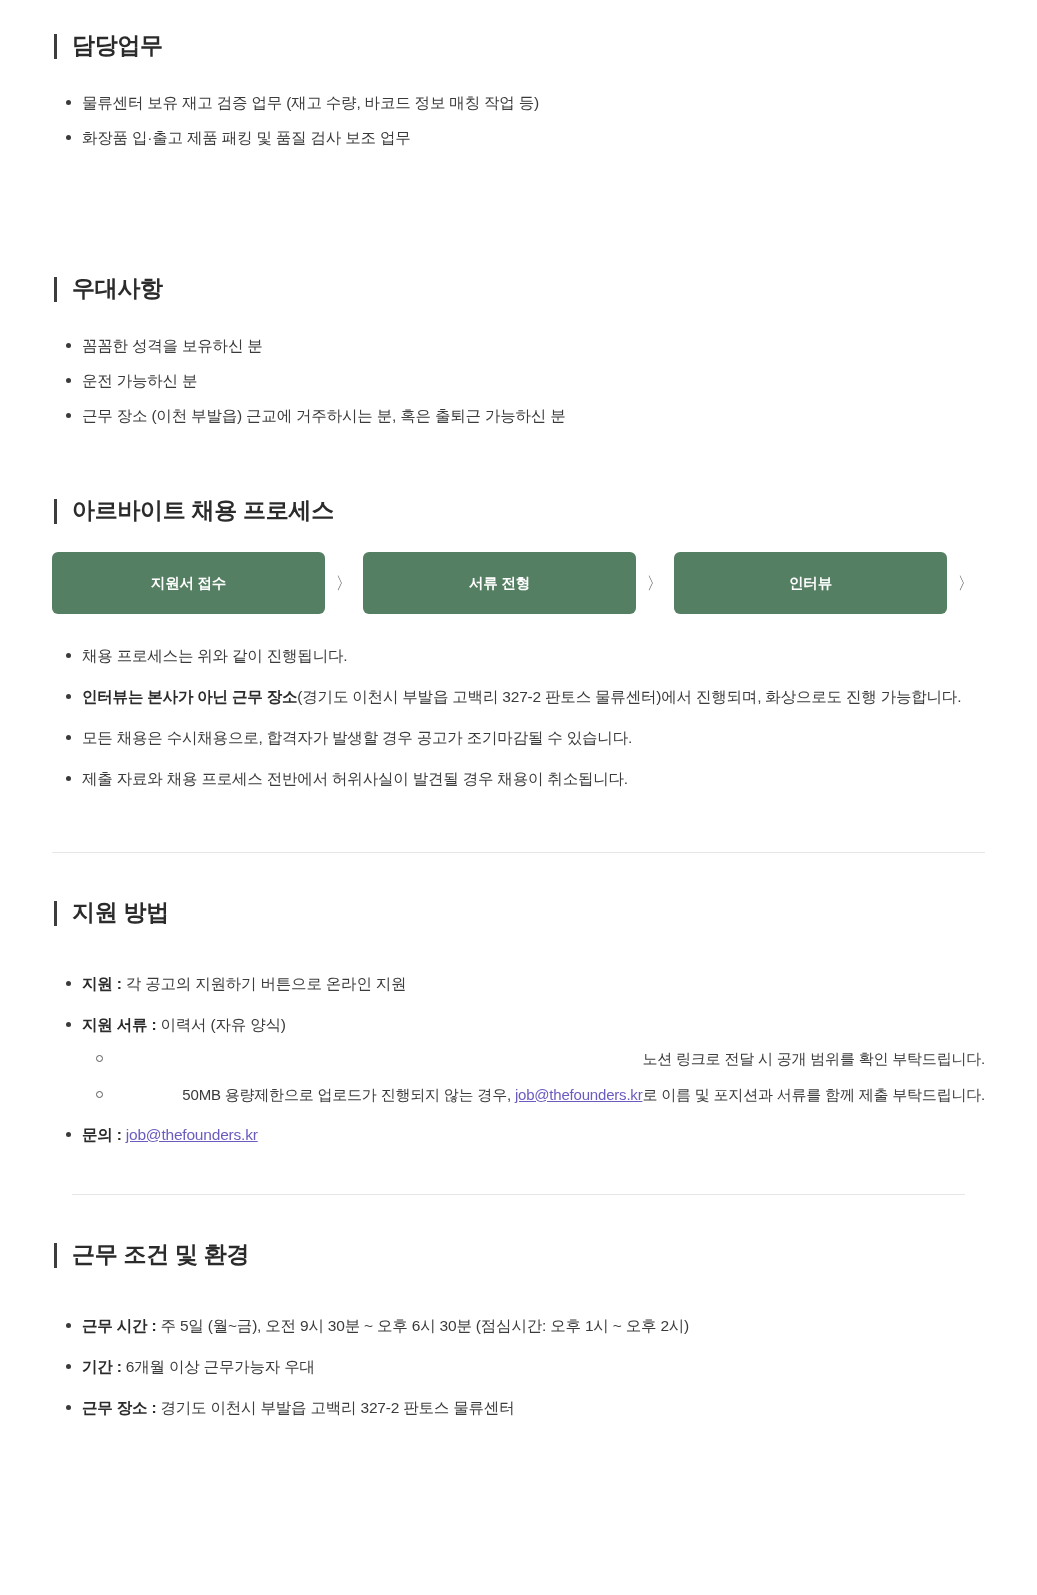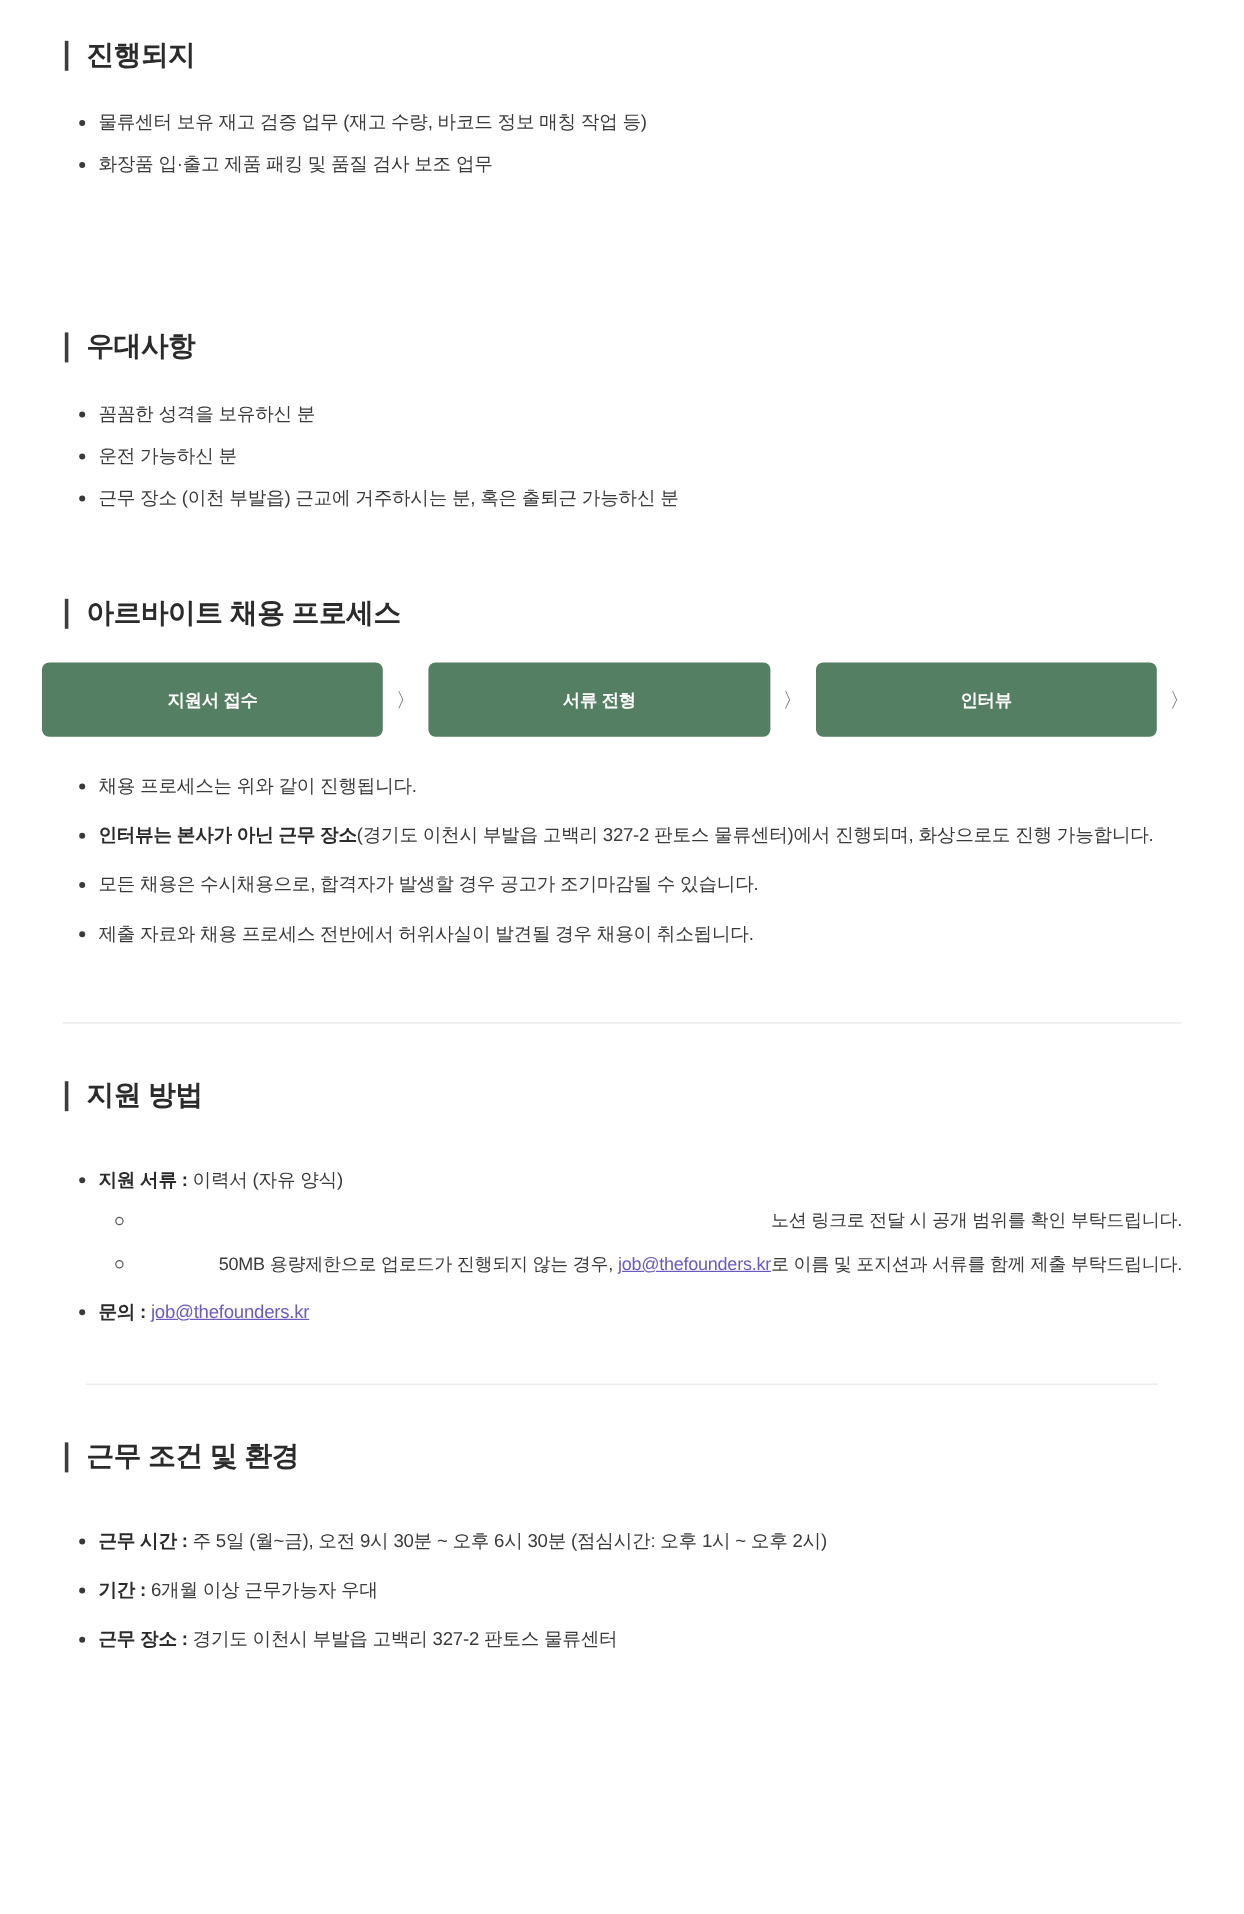--- a/index.html
+++ b/index.html
@@ -93,21 +93,21 @@
     background: transparent;
   }
   .gap-xl { height: 56px; }
   .gap-l  { height: 44px; }
   .gap-m  { height: 30px; }
 
   
   .process {
     display: flex;
     align-items: center;
-    padding: 0 35px;
+    padding: 0 52px;
     margin-top: 26px;
   }
   .proc-box {
     flex: 1 1 0;
     height: 62px;
     background: #557f62;
     border-radius: 6px;
     color: #ffffff;
     font-size: 14.5px;
     font-weight: 700;
@@ -138,21 +138,21 @@
   }
   .bullets.loose > li { margin-bottom: 17px; }
 </style>
 </head>
 <body>
 
 <div class="page">
 
   <div class="section">
     <div class="gap-m"></div>
-    <h2 class="heading">진행되지</h2>
+    <h2 class="heading">담당업무</h2>
     <div class="gap-m"></div>
     <ul class="bullets">
       <li>물류센터 보유 재고 검증 업무 (재고 수량, 바코드 정보 매칭 작업 등)</li>
       <li>화장품 입·출고 제품 패킹 및 품질 검사 보조 업무</li>
     </ul>
   </div>
 
   <div class="gap-xl"></div>
 
 
@@ -195,20 +195,23 @@
   </div>
 
   <div class="gap-l"></div>
   <div class="divider"></div>
   <div class="gap-l"></div>
 
   <div class="section">
     <h2 class="heading">지원 방법</h2>
     <div class="gap-l"></div>
     <ul class="bullets loose">
+      <li>
+        <strong>지원 :</strong><span> 각 공고의 지원하기 버튼으로 온라인 지원</span>
+      </li>
       <li>
         <strong>지원 서류 :</strong><span> 이력서 (자유 양식)</span>
         <ul class="sub">
           <li>노션 링크로 전달 시 공개 범위를 확인 부탁드립니다.</li>
           <li><span>50MB 용량제한으로 업로드가 진행되지 않는 경우, </span><a class="link" href="#">job@thefounders.kr</a><span>로 이름 및 포지션과 서류를 함께 제출 부탁드립니다.</span></li>
         </ul>
       </li>
       <li>
         <strong>문의 :</strong>
         <a class="link" href="#">job@thefounders.kr</a>

